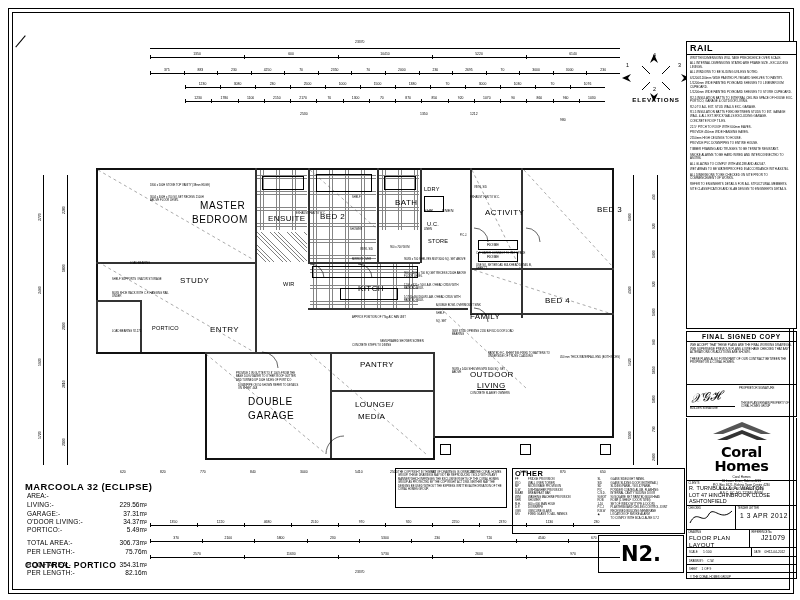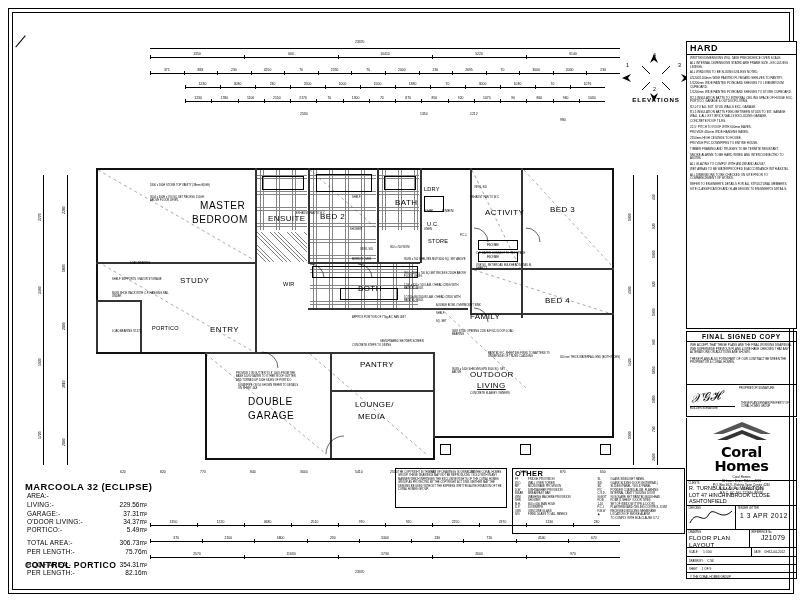--- a/index.html
+++ b/index.html
@@ -137,21 +137,21 @@
     <path d="M70 26 L61 22 L64 26 L61 30 Z" fill="#000"></path>
     <path d="M22 14 L30 22 M50 14 L42 22 M22 38 L30 30 M50 38 L42 30" stroke="#000" stroke-width="1" fill="none"></path>
   </svg>
   <div style="position:absolute;left:626px;top:62px;font-size:5.4px;">1</div>
   <div style="position:absolute;left:653px;top:86px;font-size:5.4px;">2</div>
   <div style="position:absolute;left:678px;top:62px;font-size:5.4px;">3</div>
   <div style="position:absolute;left:653px;top:52px;font-size:5.4px;">4</div>
   <div id="elevLbl">ELEVATIONS</div>
 
   <div id="notes">
-    <div id="notesHd">HARD</div>
+    <div id="notesHd">RAIL</div>
     <div id="notesBody">
         <p>WRITTEN DIMENSIONS WILL TAKE PRECEDENCE OVER SCALE.</p>
         <p>ALL INTERNAL DIMENSIONS STATED ARE FRAME SIZE - EXCLUDING LININGS.</p>
         <p>ALL WINDOWS TO BE SLIDING UNLESS NOTED.</p>
         <p>6/1200/1200mm WIDE PAINTED PLYBOARD SHELVES TO PANTRY.</p>
         <p>1/1200mm WIDE PAINTED PLYBOARD SHELVES TO LINEN/BROOM CUPBOARD.</p>
         <p>1/1200mm WIDE PAINTED PLYBOARD SHELVES TO STORE CUPBOARD.</p>
         <p>R2.5 INSULATION BATTS TO INTERNAL CEILING SPACE OF HOUSE EXC. PORTICO, GARAGE &amp; OUTDOOR LIVING.</p>
         <p>R2.0 TO ALL EXT. STUD WALLS EXC. GARAGE.</p>
         <p>R1.5 INSULATION BATTS FIXED BETWEEN STUDS TO INT. GARAGE WALL &amp; ALL EXT. BRICK WALLS EXCLUDING GARAGE.</p>
@@ -399,20 +399,23 @@
           <span>354.31m²</span>
         </div>
         <div class="r">
           <span>PER LENGTH:-</span>
           <span>82.16m</span>
         </div>
       </div>
   </div>
   <div id="hast">CONTROL PORTICO</div>
 
+  <div id="n2box">
+    <div id="n2">N2.</div>
+  </div>
 
   <div id="plan" style="position:absolute;left:0;top:0;width:800px;height:600px;">
 
     <div class="wall" style="left:96px;top:168px;width:518px;height:2.4px;"></div>
     <div class="wall" style="left:96px;top:168px;width:2.4px;height:185px;"></div>
     <div class="wall" style="left:612px;top:168px;width:2.4px;height:270px;"></div>
     <div class="wall" style="left:205px;top:352px;width:2.4px;height:108px;"></div>
     <div class="wall" style="left:96px;top:352px;width:111px;height:2.4px;"></div>
     <div class="wall" style="left:205px;top:458px;width:230px;height:2.4px;"></div>
     <div class="wall" style="left:433px;top:436px;width:181px;height:2.4px;"></div>
@@ -493,25 +496,25 @@
     <div class="room rsml" style="left:152px;top:325px;">PORTICO</div>
     <div class="room rmed" style="left:210px;top:325px;">ENTRY</div>
     <div class="room rmed" style="left:320px;top:212px;">BED 2</div>
     <div class="room rmed" style="left:395px;top:198px;">BATH</div>
     <div class="room rsml" style="left:424px;top:186px;">LDRY</div>
     <div class="room rsml" style="left:427px;top:221px;">U.C.</div>
     <div class="room rtiny" style="left:424px;top:208px;">SHR.</div>
     <div class="room rtiny" style="left:442px;top:208px;">LNEN</div>
     <div class="room rsml" style="left:428px;top:238px;">STORE</div>
     <div class="room rmed" style="left:485px;top:208px;">ACTIVITY</div>
-    <div class="room rmed" style="left:514px;top:205px;padding-left:36px;">BED 3</div>
+    <div class="room rmed" style="left:561px;top:205px;padding-left:36px;">BED 3</div>
     <div class="room rmed" style="left:545px;top:296px;">BED 4</div>
     <div class="room rtiny" style="left:487px;top:242px;">ROBE</div>
     <div class="room rtiny" style="left:487px;top:254px;">ROBE</div>
-    <div class="room rmed" style="left:358px;top:284px;">BOTH</div>
+    <div class="room rmed" style="left:358px;top:284px;">KITCH</div>
     <div class="room rmed" style="left:470px;top:312px;">FAMILY</div>
     <div class="room rmed" style="left:360px;top:360px;">PANTRY</div>
     <div class="room rmed" style="left:355px;top:400px;">LOUNGE/</div>
     <div class="room rmed" style="left:358px;top:412px;">MEDIA</div>
     <div class="room rbig" style="left:248px;top:396px;">DOUBLE</div>
     <div class="room rbig" style="left:248px;top:410px;">GARAGE</div>
     <div class="room rmed" style="left:470px;top:370px;">OUTDOOR</div>
     <div class="room rmed" style="left:477px;top:381px;text-decoration:underline;">LIVING</div>
     <div class="note" style="left:470px;top:392px;">CONCRETE SLAB BY OWNERS</div>
 

